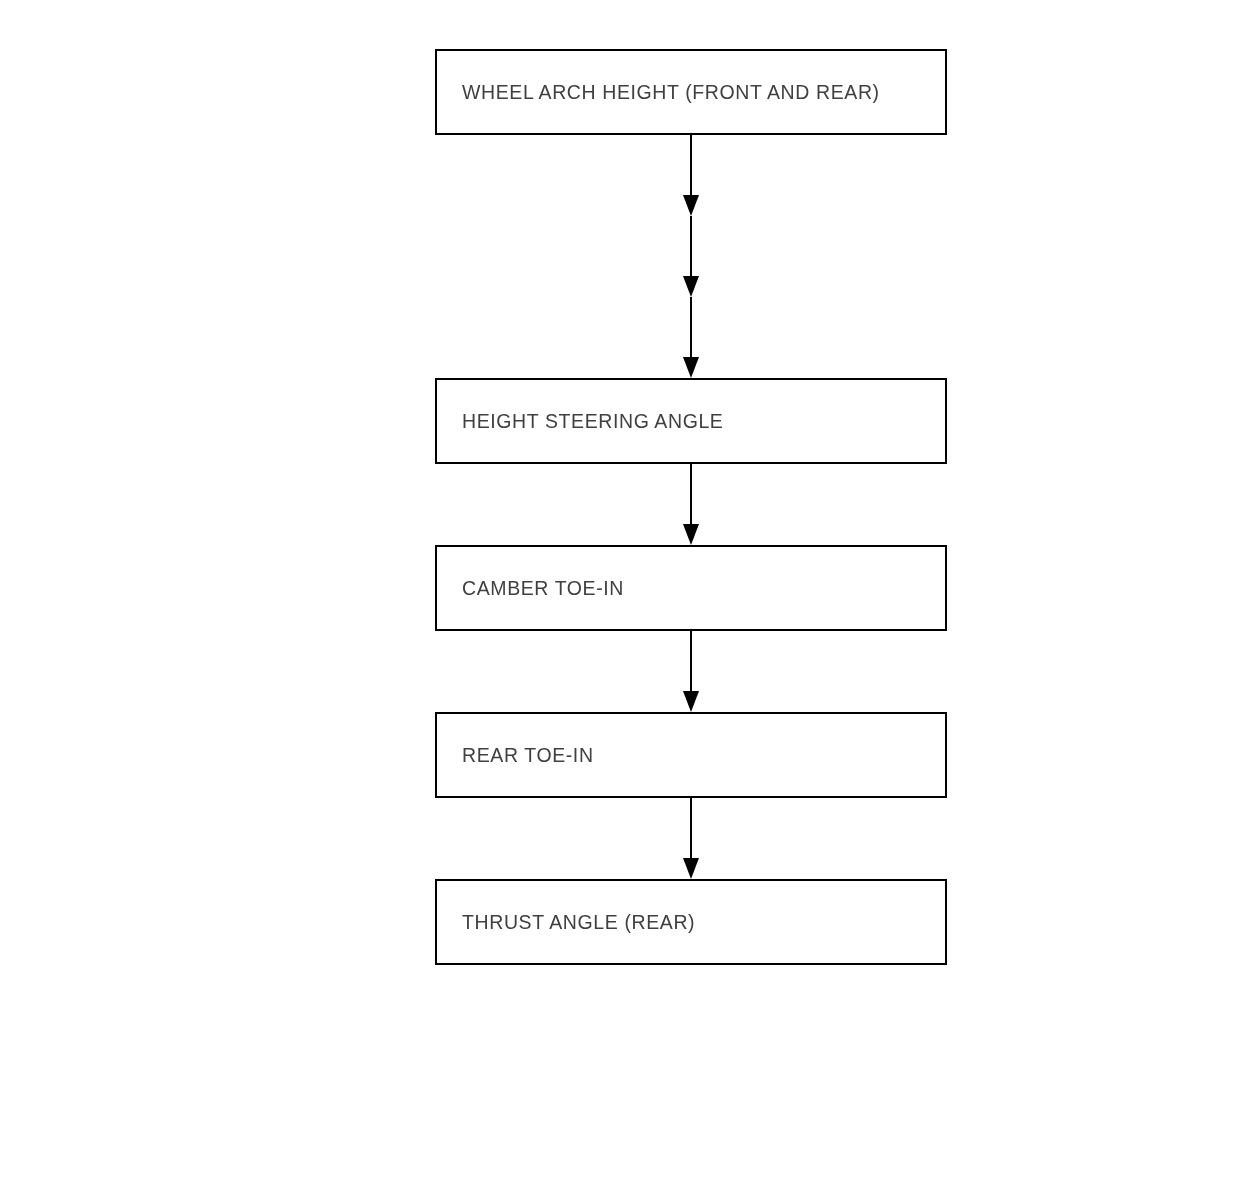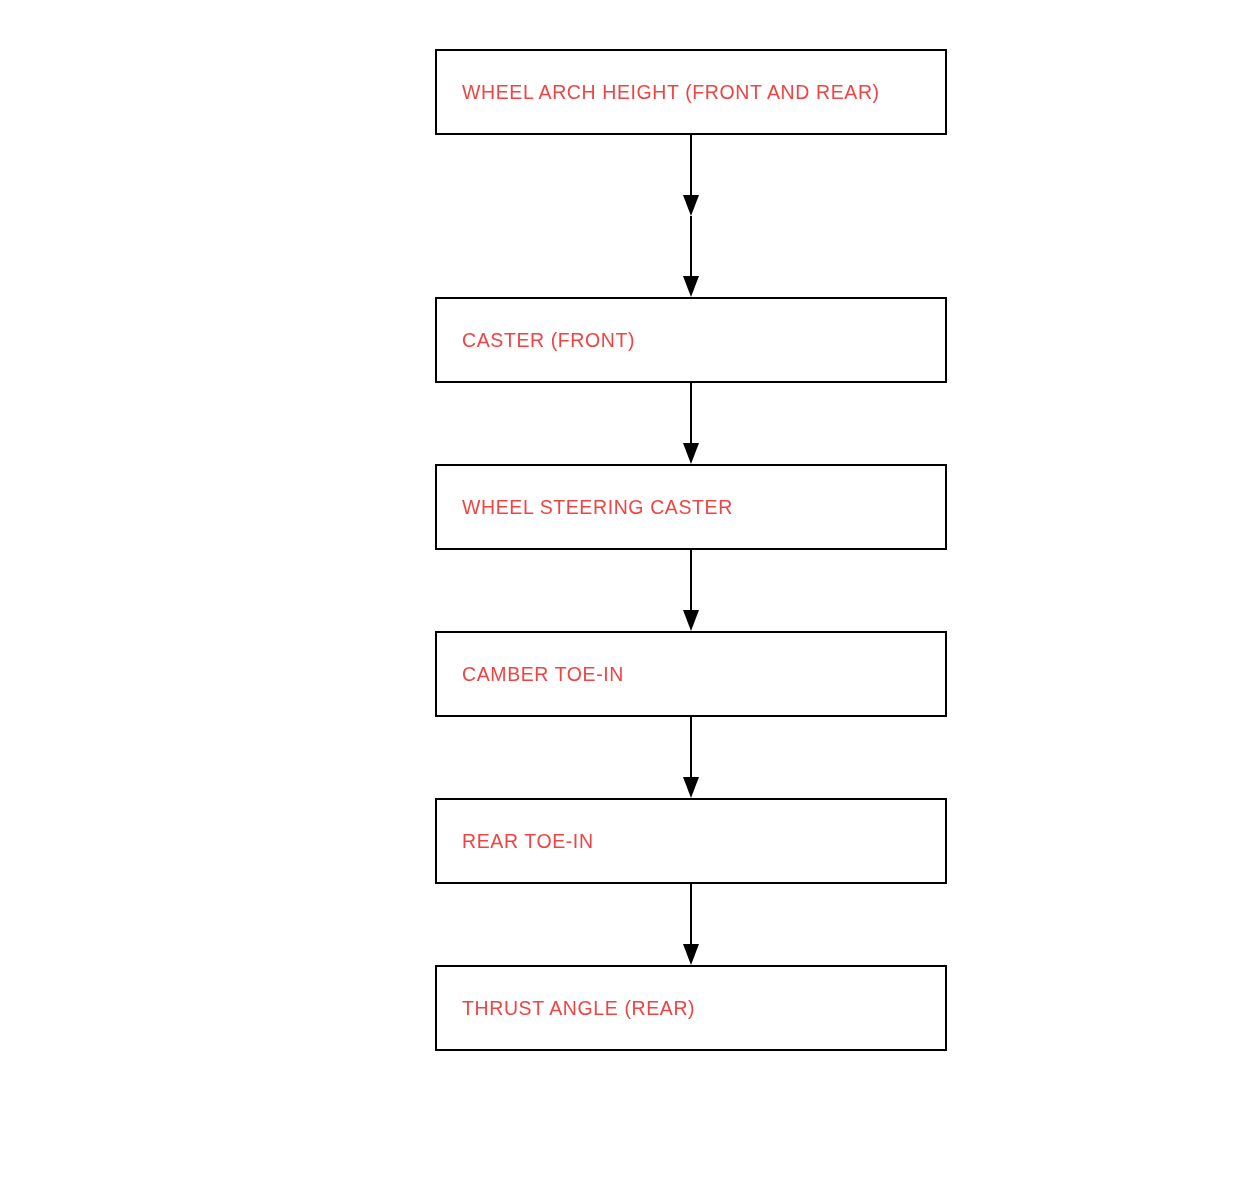--- a/index.html
+++ b/index.html
@@ -29,21 +29,21 @@
     border: 2px solid #000000;
     background: #ffffff;
     display: flex;
     align-items: center;
     padding-left: 25px;
     padding-right: 10px;
   }
   .flow-node .node-label {
     font-size: 19.5px;
     letter-spacing: 0.6px;
-    color: #ef4444;
+    color: #404040;
     white-space: nowrap;
   }
   .connector {
     height: 81px;
     display: flex;
     flex-direction: column;
     align-items: center;
     justify-content: flex-end;
   }
   .connector .line {
@@ -72,31 +72,28 @@
     <div class="line"></div>
     <div class="arrowhead"></div>
   </div>
 
 
   <div class="connector">
     <div class="line"></div>
     <div class="arrowhead"></div>
   </div>
 
-  <div class="flow-node">
-    <span class="node-label">CASTER (FRONT)</span>
-  </div>
 
   <div class="connector">
     <div class="line"></div>
     <div class="arrowhead"></div>
   </div>
 
   <div class="flow-node">
-    <span class="node-label">WHEEL STEERING CASTER</span>
+    <span class="node-label">HEIGHT STEERING ANGLE</span>
   </div>
 
   <div class="connector">
     <div class="line"></div>
     <div class="arrowhead"></div>
   </div>
 
   <div class="flow-node">
     <span class="node-label">CAMBER TOE-IN</span>
   </div>

